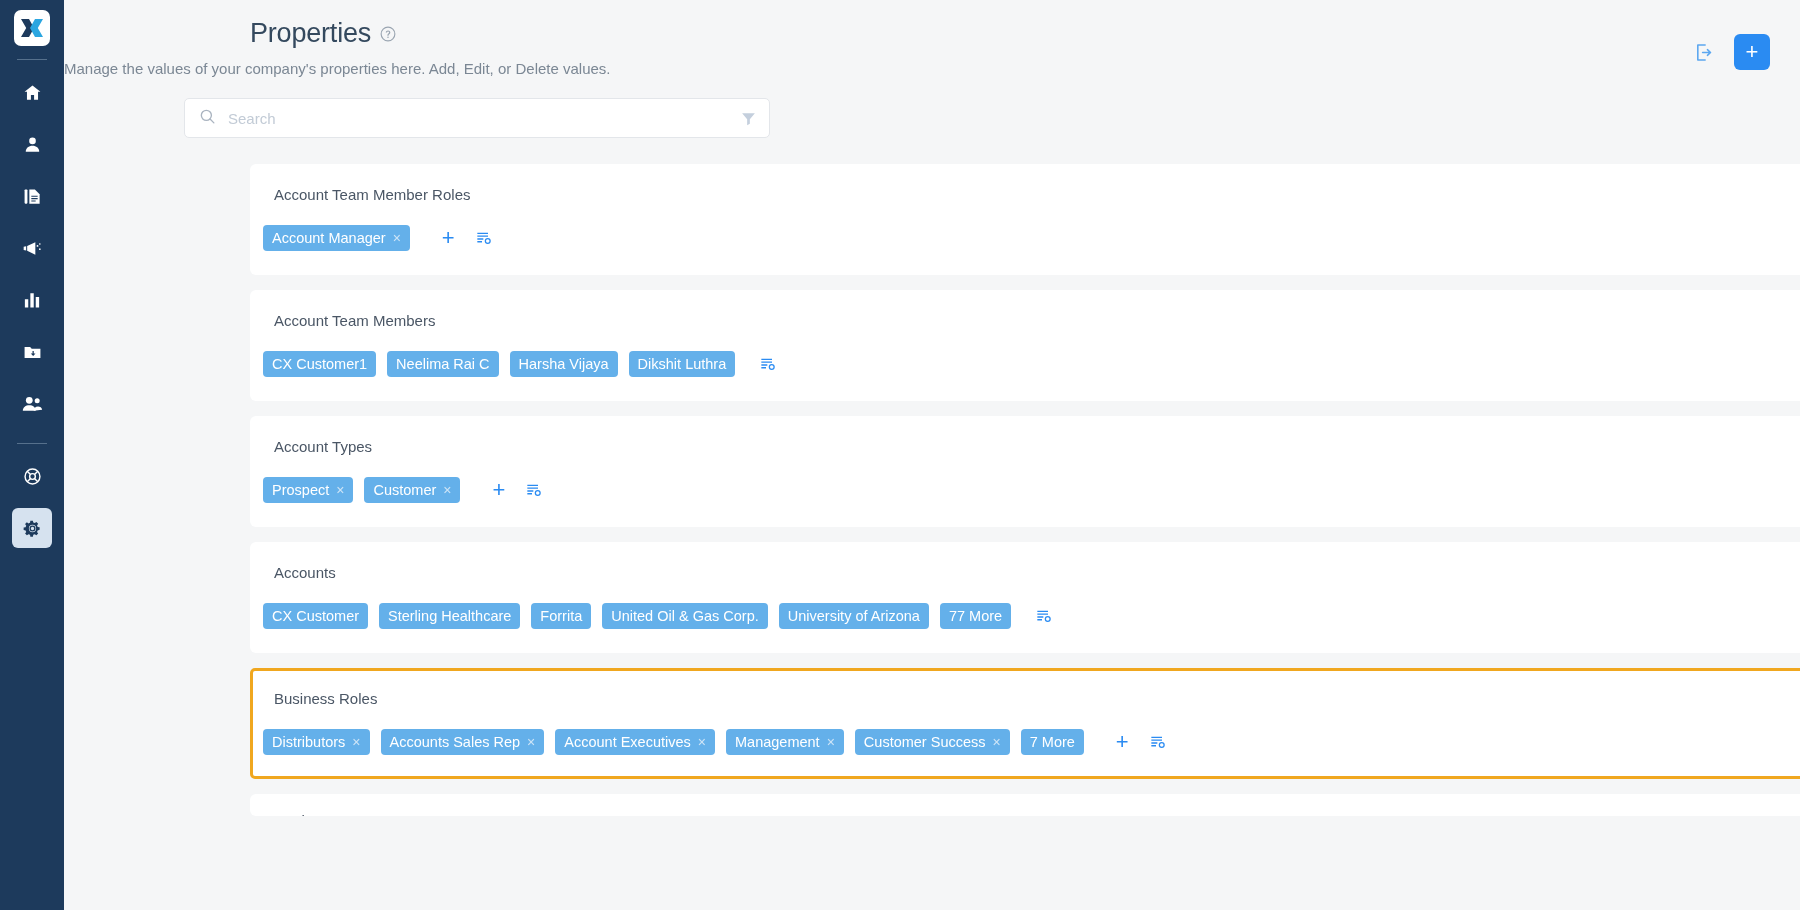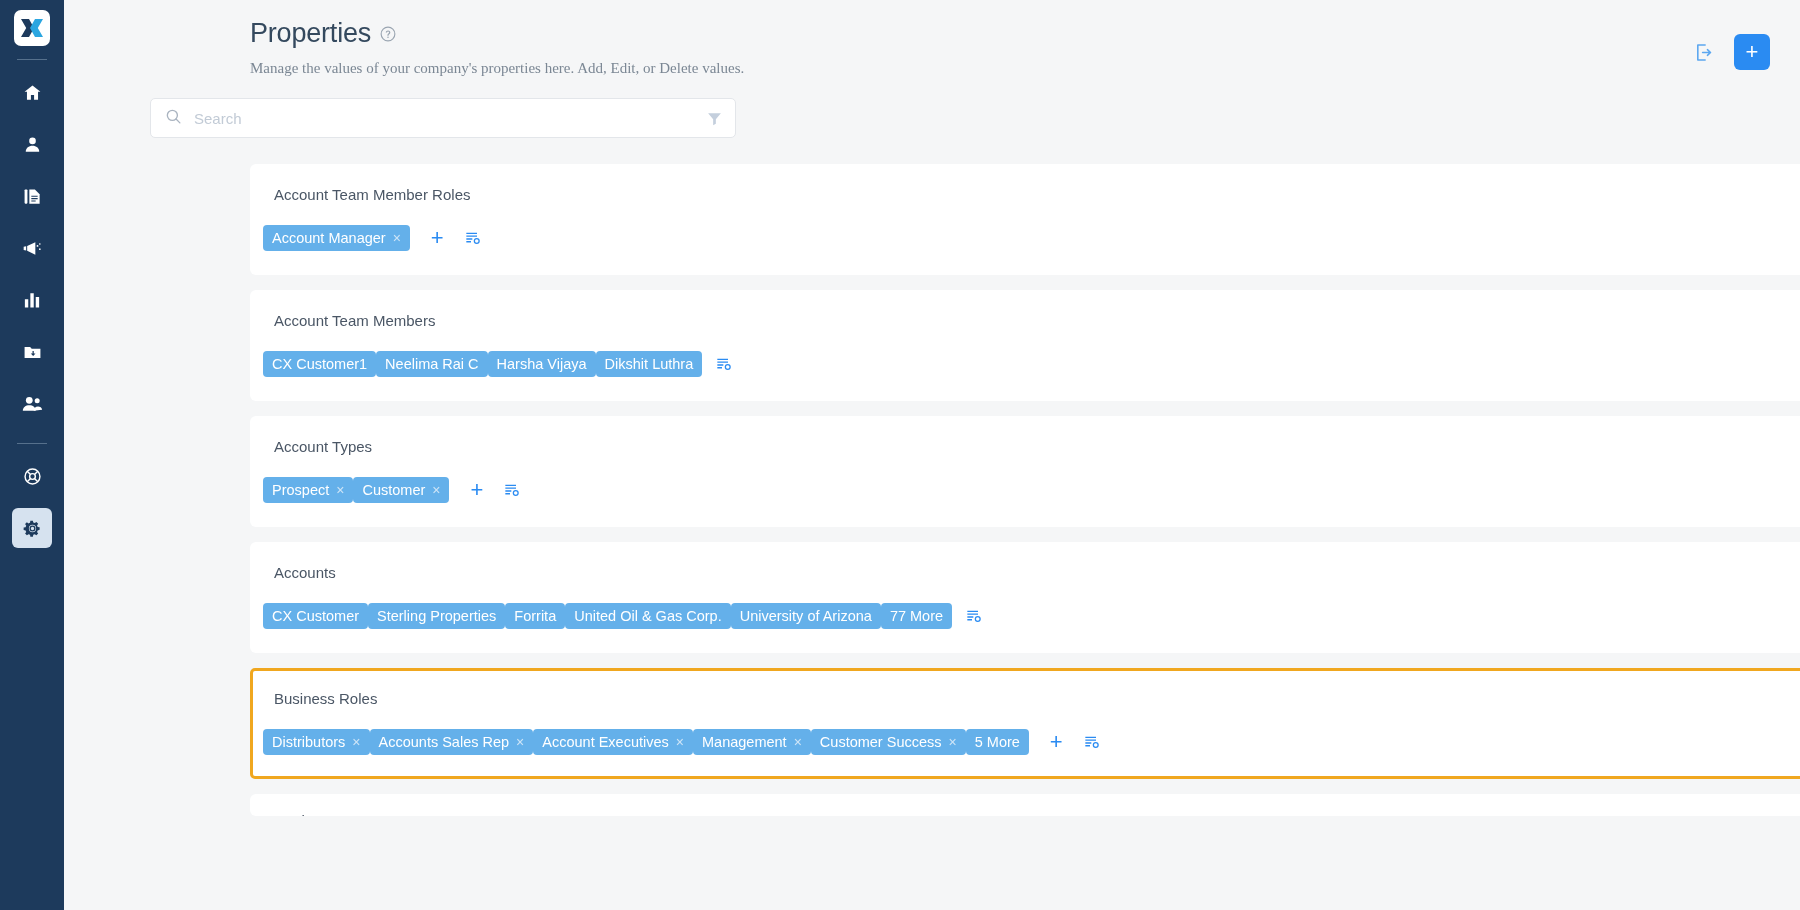--- a/index.html
+++ b/index.html
@@ -37,38 +37,38 @@
   
   .main { flex: 1; height: 910px; overflow: hidden; position: relative; background: #f5f6f7; }
 
   .head-wrap { padding: 18px 0 0 0; }
   .title-row { display: flex; align-items: center; padding-left: 186px; }
   .page-title {
     font-size: 27px; color: #34495e; font-weight: 400; letter-spacing: -0.2px;
   }
   .help-icon { margin-left: 9px; margin-top: 4px; }
   .subtitle {
-    padding-left: 186px; margin-top: 11px;
-    font-size: 15px; color: #7b8794; font-weight: 400; font-family: Liberation Serif, serif;
+    margin-top: 11px;
+    font-size: 15px; color: #7b8794; font-weight: 400;
   }
 
   .top-actions {
     position: absolute; top: 34px; right: 30px;
     display: flex; align-items: center; gap: 20px;
   }
   .export-btn { cursor: pointer; display: flex; align-items: center; }
   .add-btn {
     width: 36px; height: 36px; border-radius: 6px;
     background: #2a8bf2; border: none; cursor: pointer;
     display: flex; align-items: center; justify-content: center;
     color: #fff; font-size: 22px; line-height: 1; font-weight: 300;
   }
 
   
-  .search-row { padding-left: 86px; margin-top: 21px; }
+  .search-row { padding-left: 120px; margin-top: 21px; }
   .search-box {
     width: 586px; height: 40px;
     background: #ffffff; border: 1px solid #e3e6ea; border-radius: 5px;
     display: flex; align-items: center; padding: 0 12px 0 14px;
   }
   .search-input {
     flex: 1; border: none; outline: none; margin-left: 12px;
     font-size: 15px; color: #5a6776;
     font-family: "Liberation Sans", sans-serif; background: transparent;
   }
@@ -94,21 +94,21 @@
     font-size: 15px; color: #4a5665; font-weight: 400;
     padding-left: 11px;
   }
   .tag-row {
     display: flex; align-items: center; flex-wrap: wrap;
     margin-top: 22px; gap: 0px;
   }
   .tag {
     background: #64b0ea; color: #ffffff; border-radius: 4px;
     height: 26px; display: inline-flex; align-items: center;
-    padding: 0 9px; margin-right: 0;
+    padding: 0 9px; margin-right: 11px;
     font-size: 14.5px; white-space: nowrap; cursor: pointer;
   }
   .tag .x {
     margin-left: 7px; font-size: 14px; color: #cfe5f7; cursor: pointer;
     line-height: 1;
   }
   .plus-btn {
     color: #2a8bf2; font-size: 22px; font-weight: 300;
     margin-left: 21px; margin-right: 21px; cursor: pointer; line-height: 1;
     display: inline-flex; align-items: center;
@@ -306,21 +306,21 @@
             </span>
           </div>
         </div>
         <div class="card">
           <div class="card-label">Accounts</div>
           <div class="tag-row">
             <span class="tag">
               <span>CX Customer</span>
             </span>
             <span class="tag">
-              <span>Sterling Properties</span>
+              <span>Sterling Healthcare</span>
             </span>
             <span class="tag">
               <span>Forrita</span>
             </span>
             <span class="tag">
               <span>United Oil &amp; Gas Corp.</span>
             </span>
             <span class="tag">
               <span>University of Arizona</span>
             </span>
@@ -352,21 +352,21 @@
             </span>
             <span class="tag">
               <span>Management</span>
               <span class="x">×</span>
             </span>
             <span class="tag">
               <span>Customer Success</span>
               <span class="x">×</span>
             </span>
             <span class="tag">
-              <span>5 More</span>
+              <span>7 More</span>
             </span>
             <span class="plus-btn">+</span>
             <span class="list-gear-icon">
               <svg width="16" height="16" viewBox="0 0 24 24">
   <path fill="#2a8bf2" d="M2 4h16v2.1H2zM2 8.2h16v2.1H2zM2 12.4h9v2.1H2zM2 16.6h7v2.1H2z"></path>
   <circle cx="17.6" cy="16.6" r="3.6" fill="none" stroke="#2a8bf2" stroke-width="1.9"></circle>
 </svg>
             </span>
           </div>
         </div>

